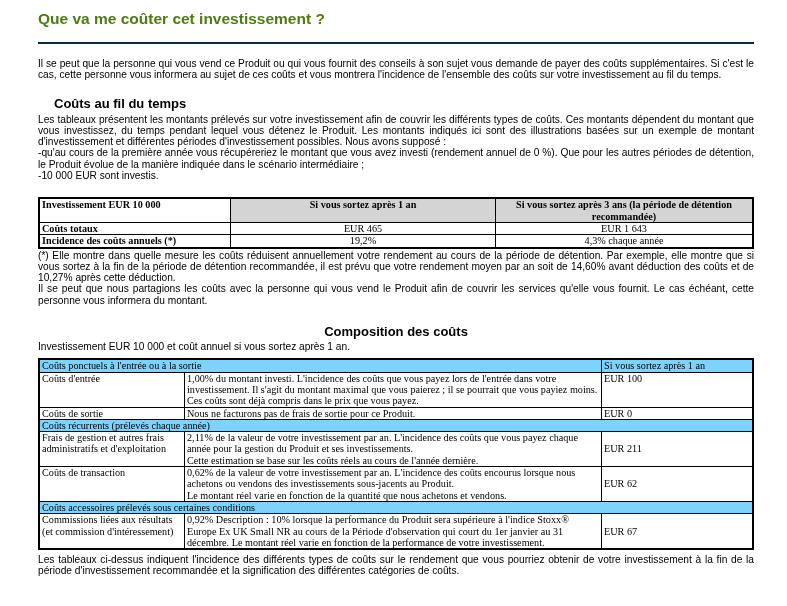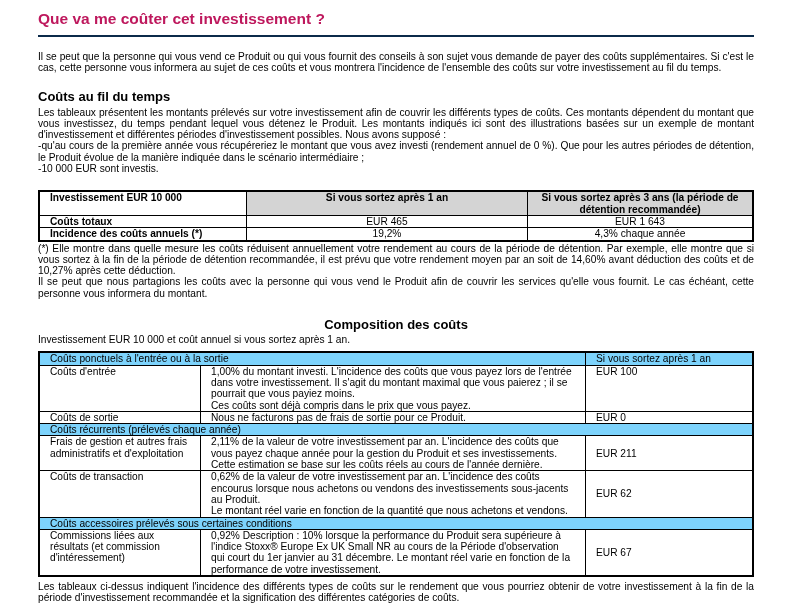--- a/index.html
+++ b/index.html
@@ -2,30 +2,30 @@
 <html><head>
 <meta charset="utf-8">
 <style>
   html, body { margin: 0; padding: 0; background: #ffffff; }
   body {
     width: 787px; height: 606px; overflow: hidden; position: relative;
     font-family: "Liberation Sans", sans-serif; color: #000; font-size: 10.2px;
   }
   .page { position: absolute; left: 38px; top: 0; width: 716px; }
   .title {
-    margin: 10px 0 0 0; font-size: 15.5px; font-weight: bold; color: #be185d;
-    padding-bottom: 7px; border-bottom: 2px solid #0b2a4a; line-height: 18px;
+    margin: 10px 0 0 0; font-size: 15.5px; font-weight: bold; color: #4d7c0f;
+    padding-bottom: 14px; border-bottom: 2px solid #0b2a4a; line-height: 18px;
   }
   p { margin: 0; line-height: 11.3px; text-align: justify; }
   .intro { margin-top: 14px; }
   h2 { font-size: 13px; font-weight: bold; margin: 0; line-height: 15px; color: #000; }
-  .h-time { margin-top: 15px; }
+  .h-time { margin-top: 15px; margin-left: 16px; }
   .body1 { margin-top: 3px; }
   table { border-collapse: collapse; width: 100%; }
-  td { border: 1px solid #000; padding: 0 10px; vertical-align: top; line-height: 11.3px; }
+  td { border: 1px solid #000; padding: 0 2px; vertical-align: top; line-height: 11.3px; font-family: Liberation Serif, serif; }
   .t1 { margin-top: 16px; border: 2px solid #000; }
   .t1 td { font-size: 10.2px; }
   .t1 .hdr { background: #d4d4d4; font-weight: bold; text-align: center; }
   .t1 .lbl { font-weight: bold; width: 186px; }
   .t1 .val { text-align: center; vertical-align: middle; }
   .note { margin-top: 1px; }
   .h-comp { margin-top: 18px; text-align: center; }
   .sub { margin-top: 2px; }
   .t2 { margin-top: 6px; border: 2px solid #000; }
   .t2 td { font-size: 10.2px; }

